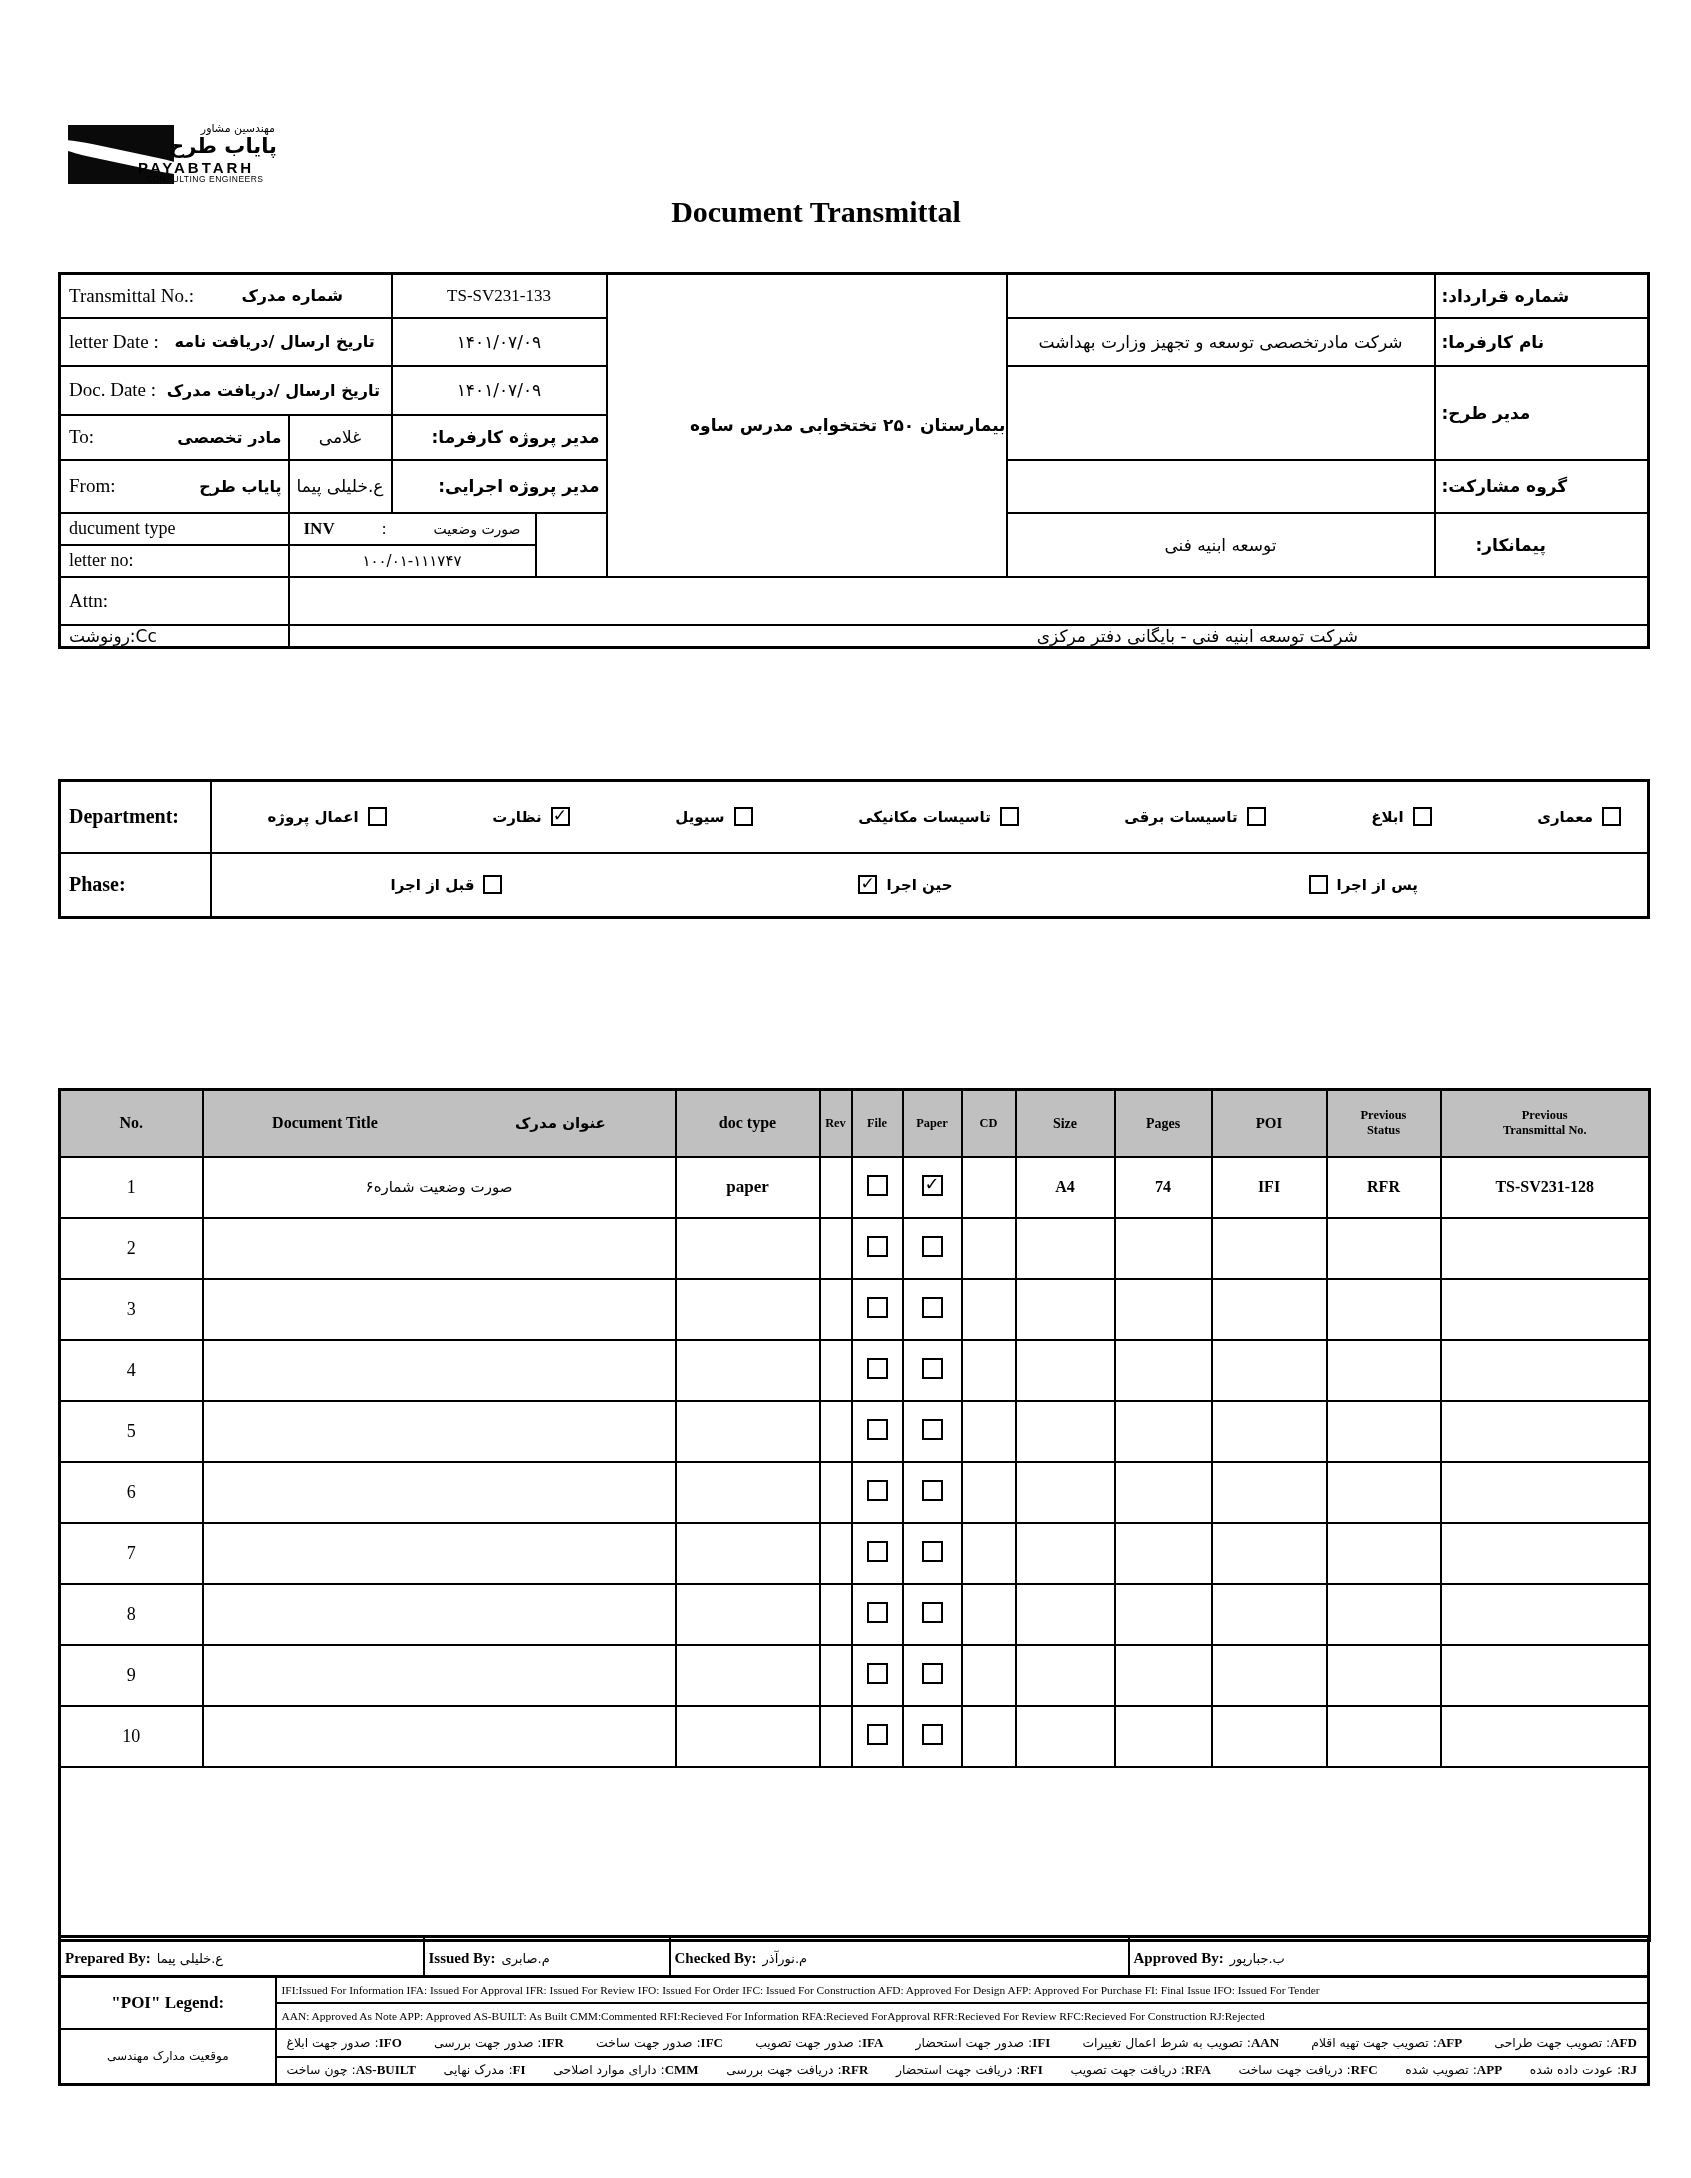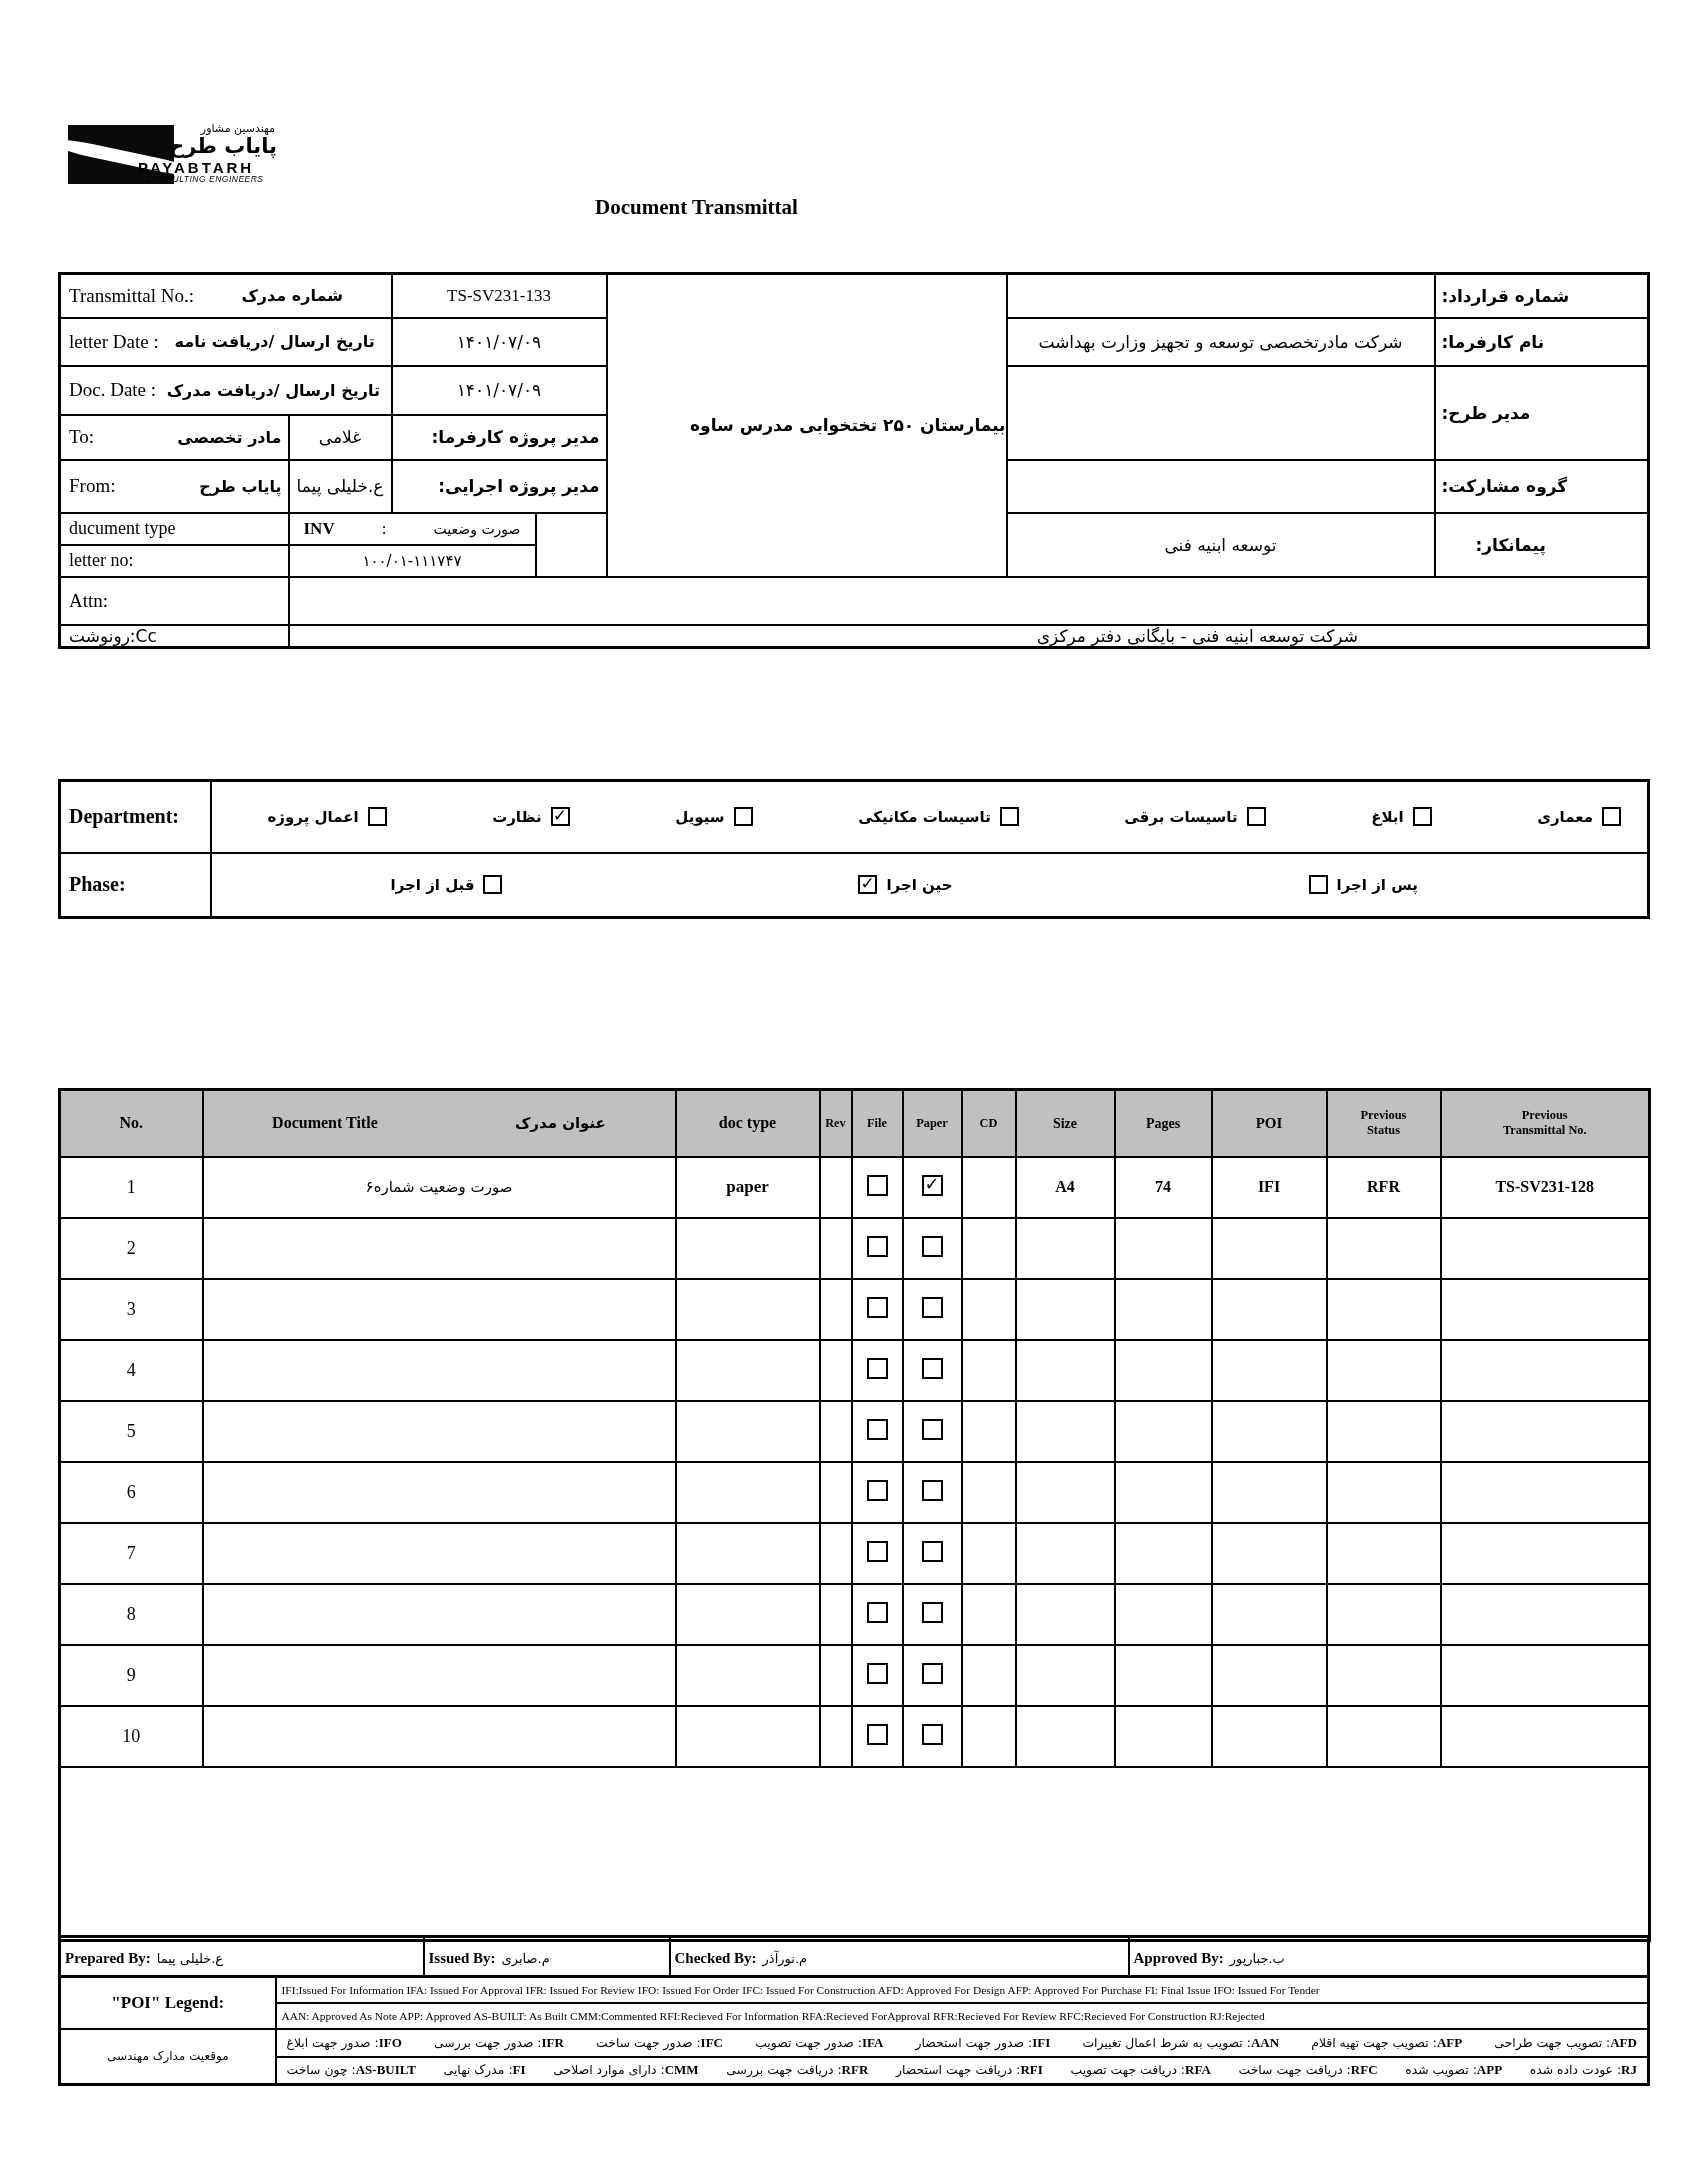--- a/index.html
+++ b/index.html
@@ -11,24 +11,24 @@
   td{border:2px solid #000;padding:0;overflow:hidden;vertical-align:middle;}
 
   
   .logo-box{position:absolute;left:68px;top:125px;width:106px;height:59px;background:#0a0a0a;overflow:hidden;}
   .logo-swoosh{position:absolute;left:-18px;top:26px;width:149px;height:13px;background:#fff;
                border-radius:50% 50% 50% 50%/90% 90% 90% 90%;transform:rotate(12deg);}
   .brand{position:absolute;left:132px;top:123px;width:149px;line-height:1.05;}
   .brand .fa-tag{font-size:11px;text-align:right;padding-right:6px;}
   .brand .fa-name{font-size:21px;font-weight:bold;text-align:right;padding-right:4px;}
   .brand .en-name{font-size:15px;font-weight:bold;letter-spacing:3px;text-align:left;padding-left:6px;margin-top:3px;}
-  .brand .en-sub{font-size:8.5px;text-align:left;padding-left:14px;letter-spacing:0.5px;font-style:italic;}
-
-  .doc-title{position:absolute;left:595px;top:195px;width:498px;
-             font-size:21px;font-weight:bold;}
+  .brand .en-sub{font-size:8.5px;text-align:left;padding-left:14px;letter-spacing:0.5px;}
+
+  .doc-title{position:absolute;left:567px;top:195px;width:498px;text-align:center;
+             font-size:30px;font-weight:bold;}
 
   
   .t-top{position:absolute;left:58px;top:272px;}
   .t-top td{font-size:17px;}
   .lblrow{display:flex;align-items:center;width:100%;}
   .en-lbl{font-weight:normal;font-size:19px;padding-left:8px;white-space:nowrap;}
   .fa-mid{flex:1;text-align:center;font-weight:bold;font-size:16px;}
   .val-c{text-align:center;font-size:17px;}
   .fa-role{font-weight:bold;font-size:17px;text-align:right;padding:0 6px 0 4px;direction:rtl;}
   .fa-glbl{font-weight:bold;font-size:18px;text-align:left;padding:0 4px 0 6px;direction:rtl;}

